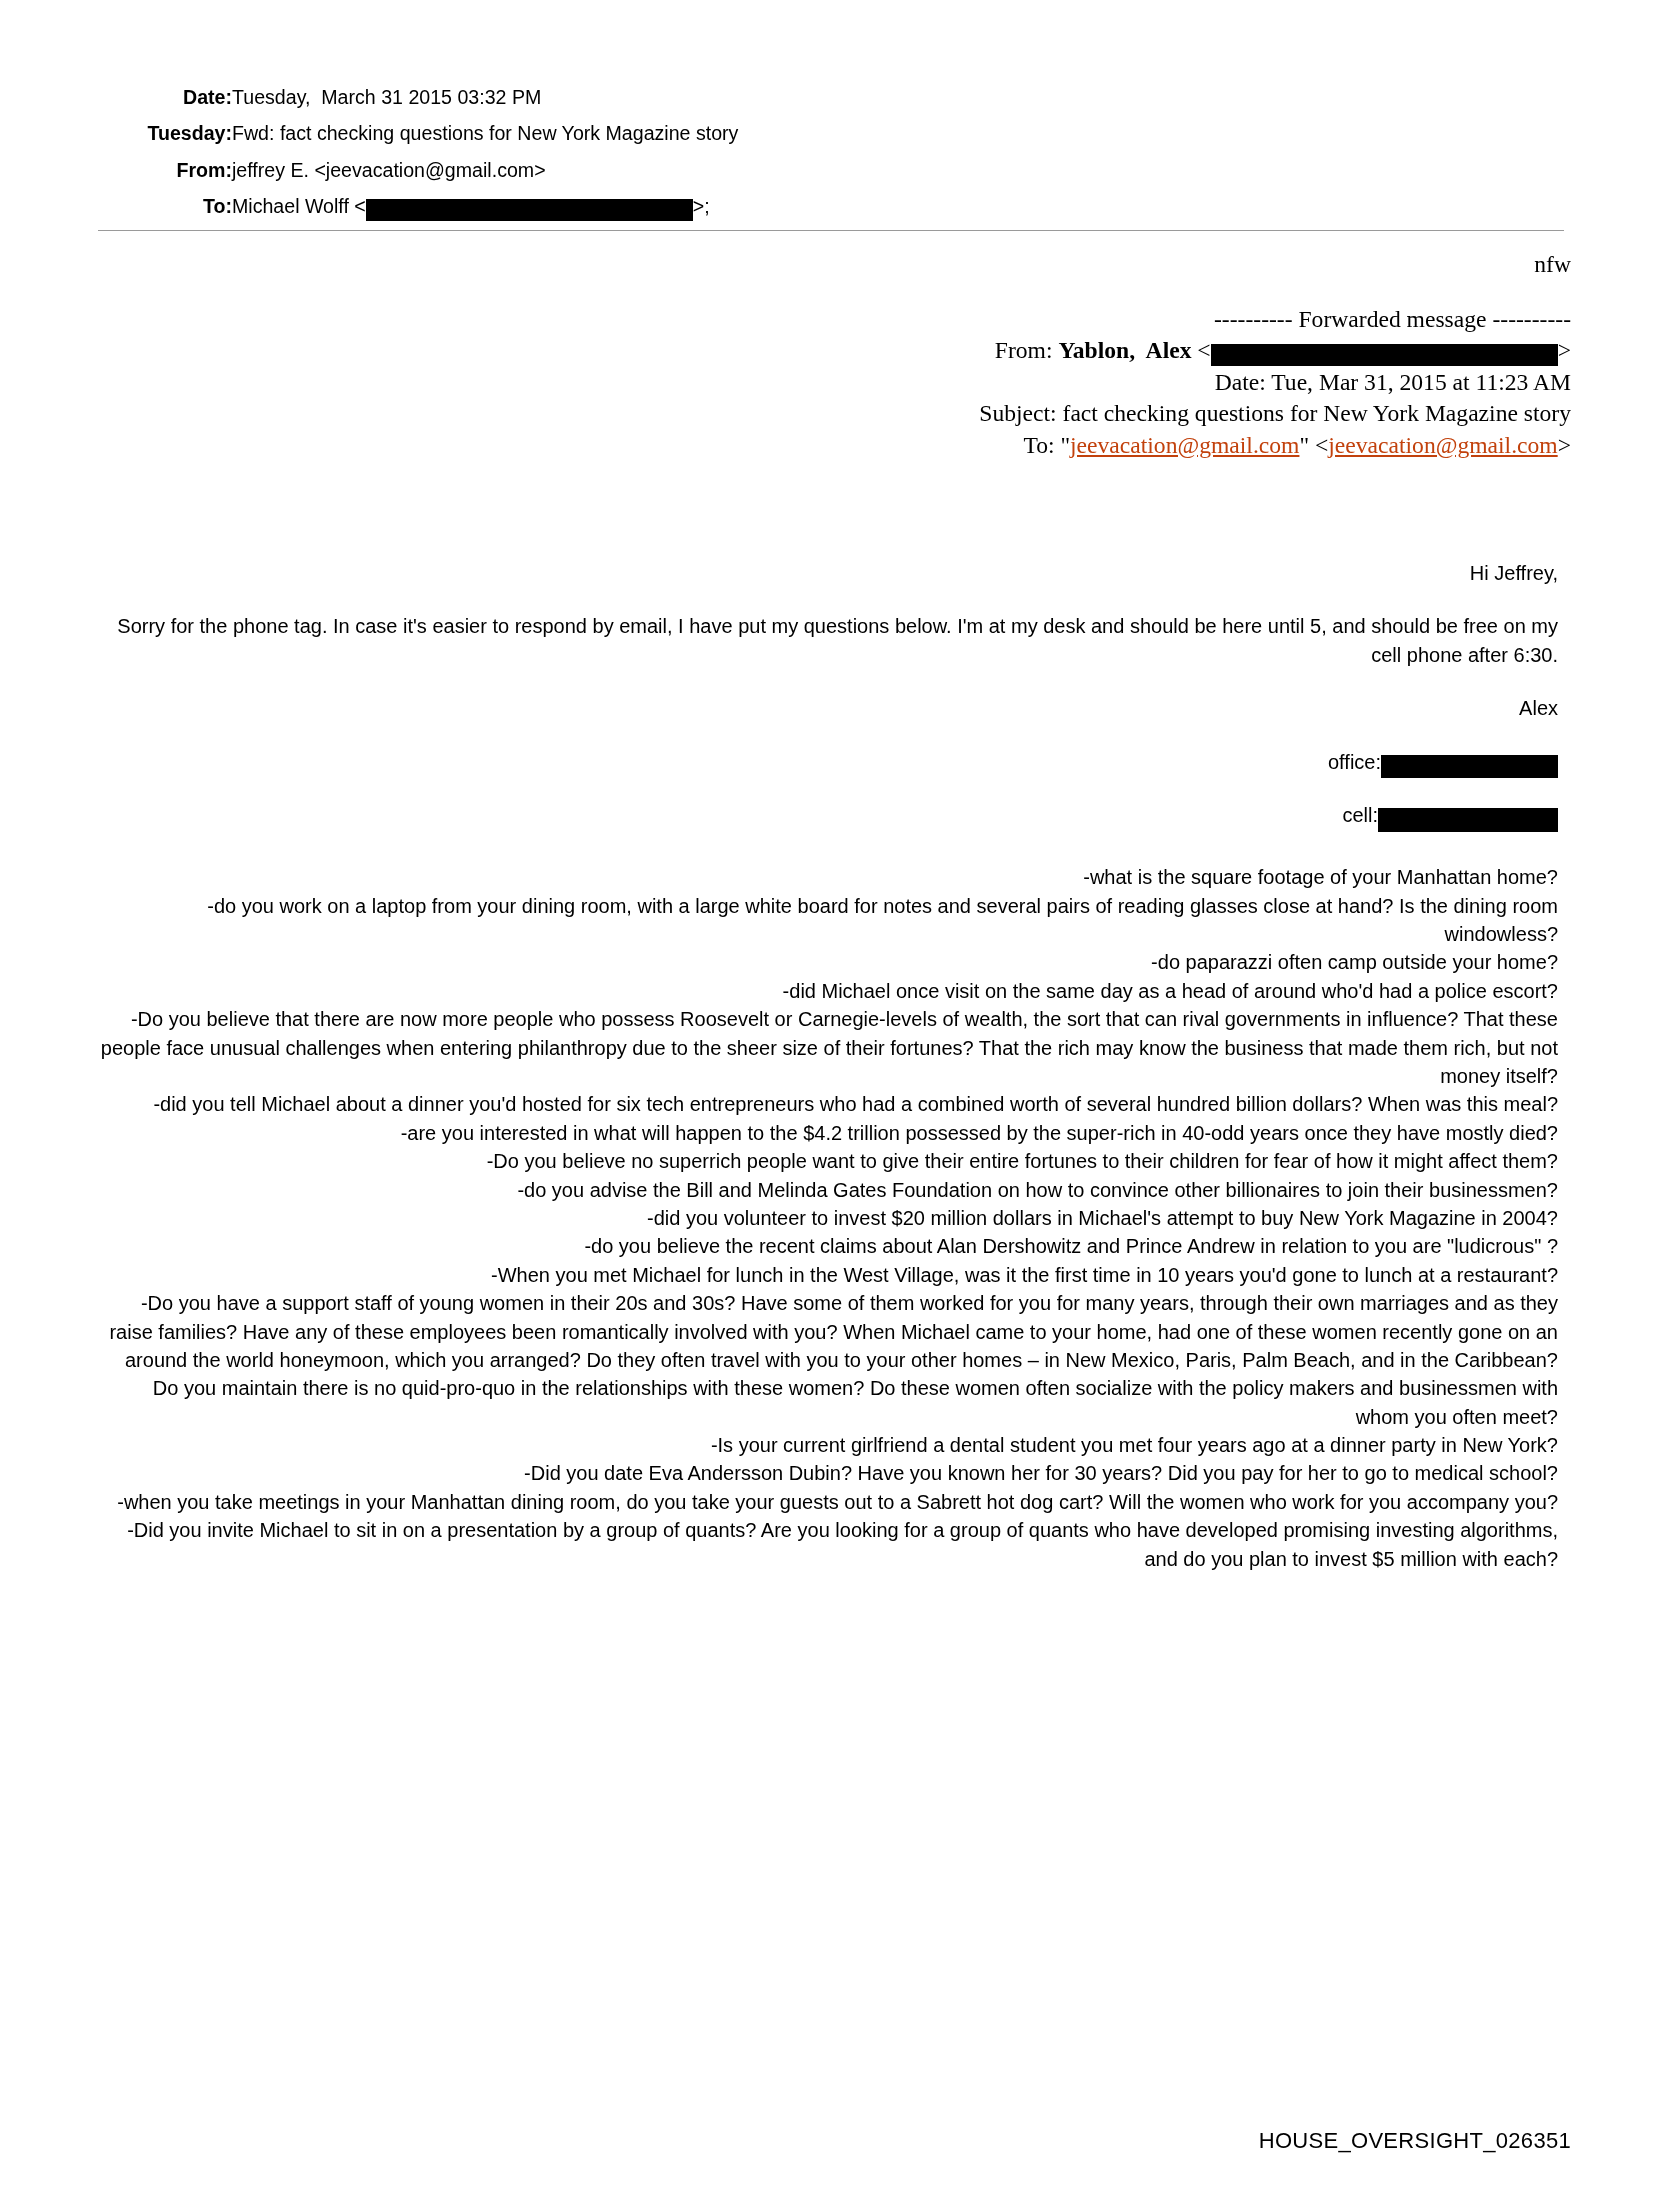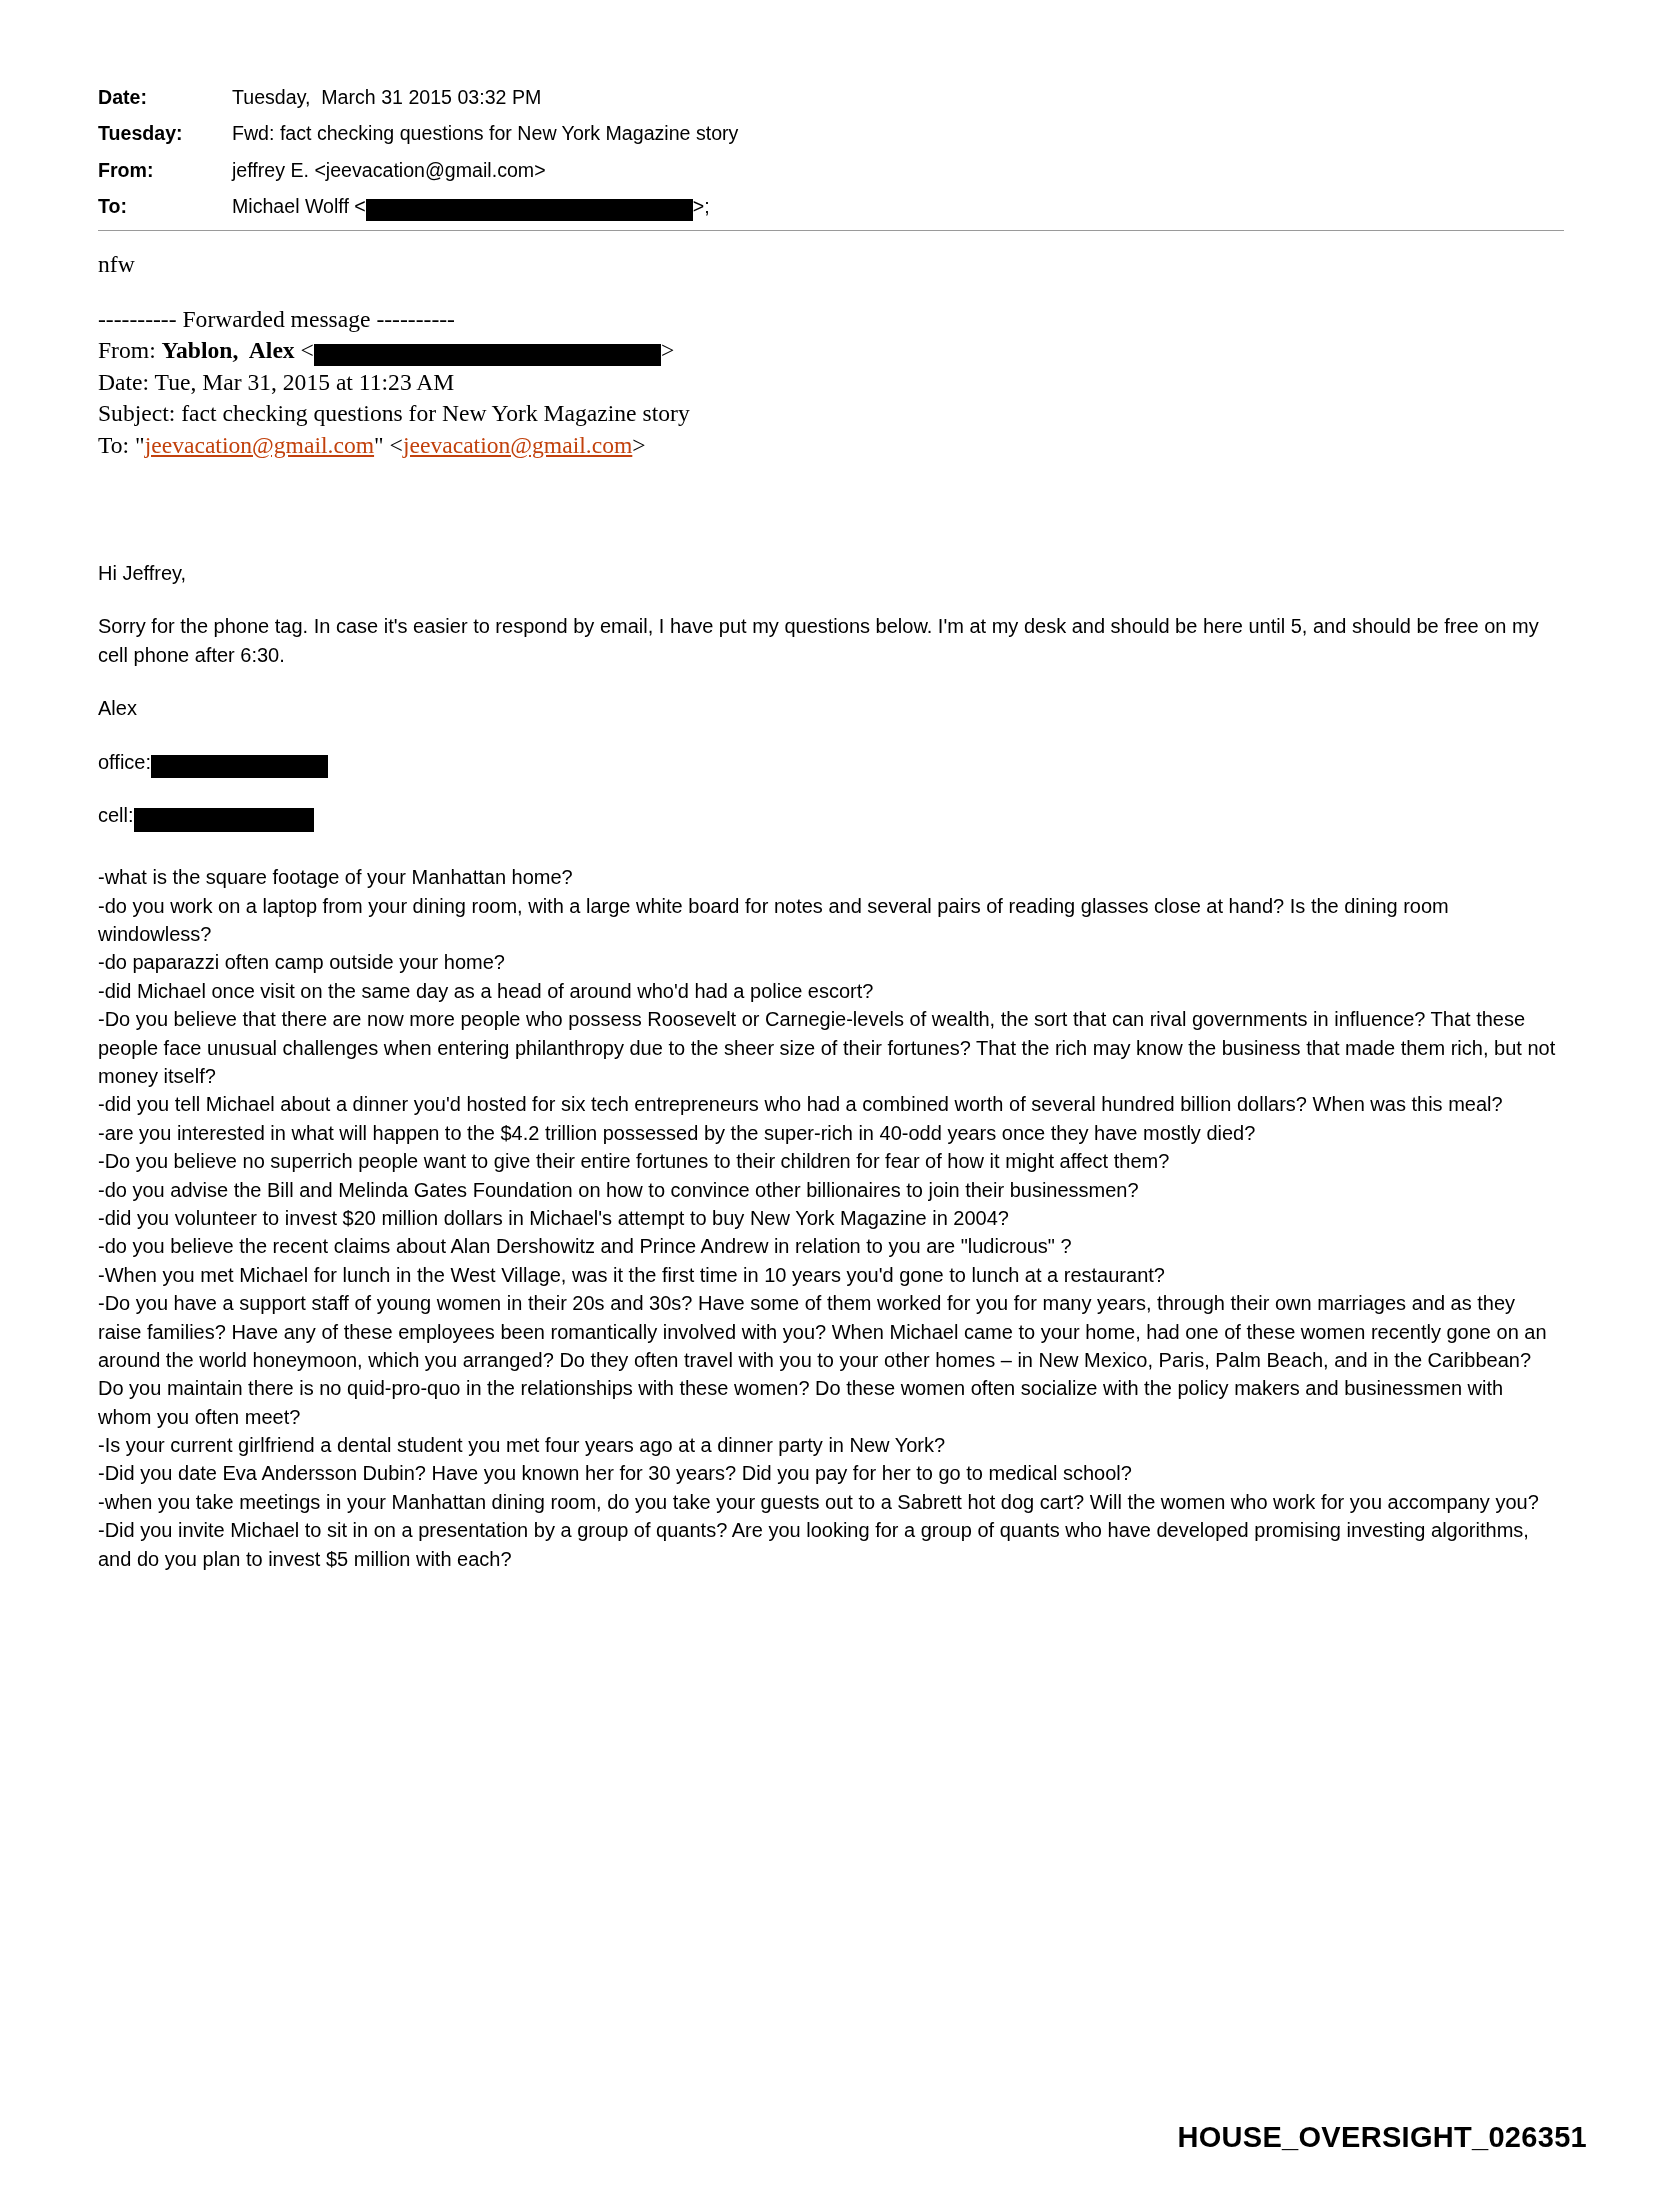--- a/index.html
+++ b/index.html
@@ -15,20 +15,21 @@
     position: relative;
     overflow: hidden;
   }
   .page {
     position: absolute;
     top: 0; left: 0;
     width: 1669px;
     height: 2205px;
     box-sizing: border-box;
     padding: 85px 98px 0 98px;
+    text-align: right;
   }
 
   
   .hdr {
     width: 1466px;
     margin-left: 0;
   }
   .hdr-row {
     display: flex;
     align-items: flex-start;
@@ -101,26 +102,25 @@
     margin: 0;
     padding: 0;
   }
   .qlist p {
     margin: 0 0 0 0;
   }
 
   
   .footer-stamp {
     position: absolute;
-    right: 82px;
+    right: 98px;
     bottom: 51px;
     font-family: "Liberation Sans", sans-serif;
-    font-size: 29px;
+    font-size: 22px;
     letter-spacing: 0.3px;
-    font-weight: bold;
   }
 </style>
 </head>
 <body>
 
 <div class="page">
 
   <div class="hdr">
 
     <div class="hdr-row">

